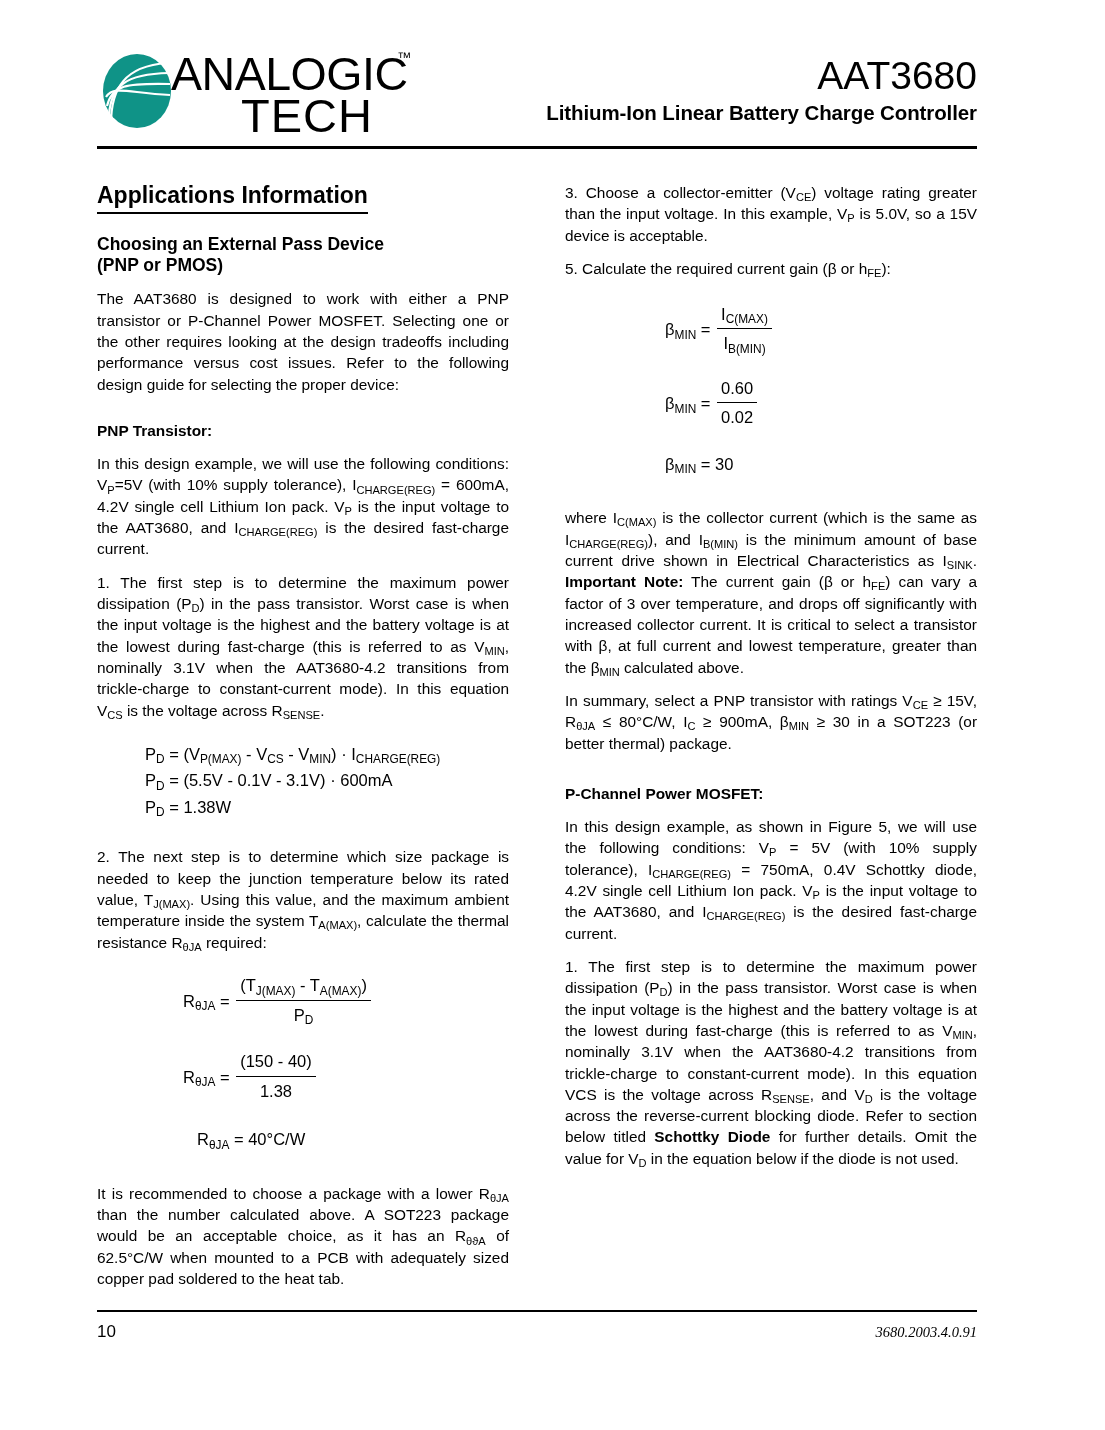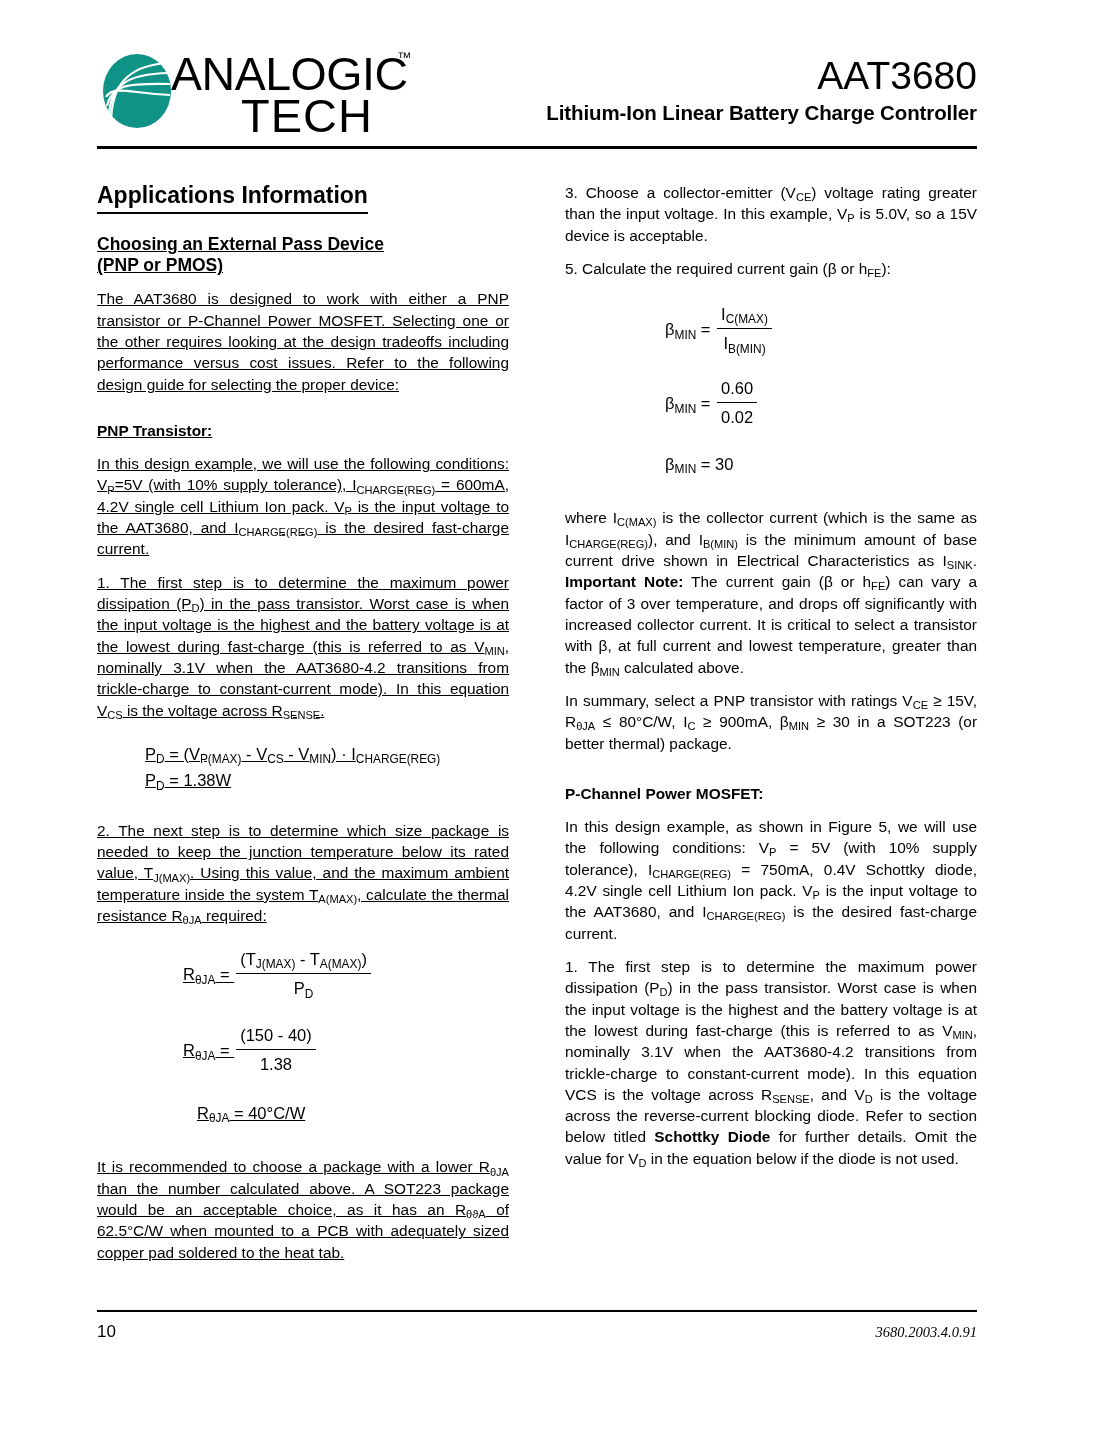--- a/index.html
+++ b/index.html
@@ -111,21 +111,21 @@
   }
 
   
   .col {
     position: absolute;
     top: 182px;
     width: 412px;
     font-size: 15.4px;
     line-height: 1.385;
   }
-  .col-left  { left: 97px; text-decoration: underline; }
+  .col-left  { left: 97px; }
   .col-right { left: 565px; }
 
   h1.section-title {
     font-size: 23px;
     font-weight: bold;
     margin: 0 0 4px 0;
     padding: 0 0 4px 0;
     border-bottom: 2.5px solid #000;
     display: inline-block;
     line-height: 1.15;
@@ -267,20 +267,21 @@
     <p class="body">The AAT3680 is designed to work with either a PNP transistor or P-Channel Power MOSFET. Selecting one or the other requires looking at the design tradeoffs including performance versus cost issues.   Refer to the following design guide for selecting the proper device:</p>
 
     <h3 class="mini-head" style="margin-top:26px;">PNP Transistor:</h3>
 
     <p class="body"><span>In this design example, we will use the following conditions:  V</span><sub>P</sub><span>=5V (with 10% supply tolerance), I</span><sub>CHARGE(REG)</sub><span> = 600mA, 4.2V single cell Lithium Ion pack.  V</span><sub>P</sub><span> is the input voltage to the AAT3680, and I</span><sub>CHARGE(REG)</sub><span> is the desired fast-charge current.</span></p>
 
     <p class="body"><span>1. The first step is to determine the maximum power dissipation (P</span><sub>D</sub><span>) in the pass transistor.  Worst case is when the input voltage is the highest and the battery voltage is at the lowest during fast-charge (this is referred to as V</span><sub>MIN</sub><span>, nominally 3.1V when the AAT3680-4.2 transitions from trickle-charge to constant-current mode).  In this equation V</span><sub>CS</sub><span> is the voltage across R</span><sub>SENSE</sub><span>.</span></p>
 
     <div class="eqblock eq-indent-1">
       <div class="eqline"><span>P</span><sub>D</sub><span> = (V</span><sub>P(MAX)</sub><span> - V</span><sub>CS</sub><span> - V</span><sub>MIN</sub><span>) · I</span><sub>CHARGE(REG)</sub></div>
+      <div class="eqline"><span>P</span><sub>D</sub><span> = (5.5V - 0.1V - 3.1V) · 600mA</span></div>
       <div class="eqline"><span>P</span><sub>D</sub><span> = 1.38W</span></div>
     </div>
 
     <p class="body" style="margin-top:26px;"><span>2. The next step is to determine which size package is needed to keep the junction temperature below its rated value, T</span><sub>J(MAX)</sub><span>.   Using this value, and the maximum ambient temperature inside the system T</span><sub>A(MAX)</sub><span>, calculate the thermal resistance R</span><sub>θJA</sub><span> required:</span></p>
 
     <div class="eqblock eq-indent-2" style="margin-top:22px;">
       <div class="eqline eq-row-first"><span>R</span><sub>θJA</sub><span> = </span><span class="frac"><span class="num"><span>(T</span><sub>J(MAX)</sub><span> - T</span><sub>A(MAX)</sub><span>)</span></span><span class="den"><span>P</span><sub>D</sub></span></span></div>
 
       <div class="eqline eq-row" style="margin-top:20px;"><span>R</span><sub>θJA</sub><span> = </span><span class="frac"><span class="num">(150 - 40)</span><span class="den">1.38</span></span></div>
 

